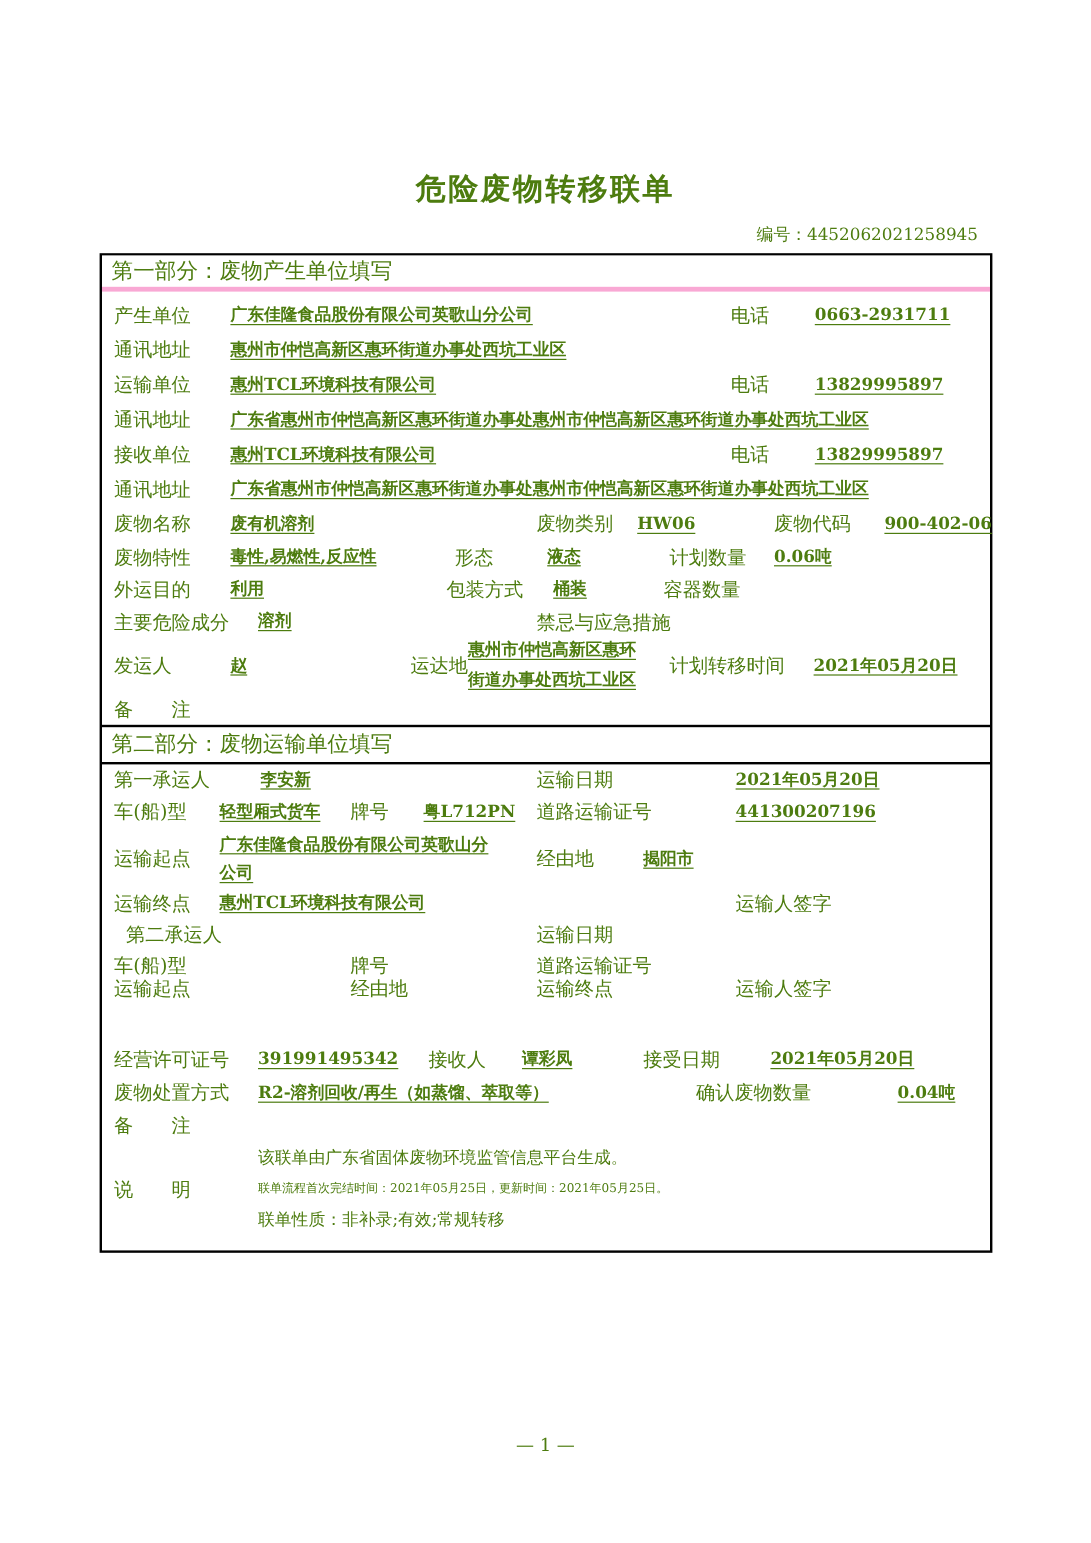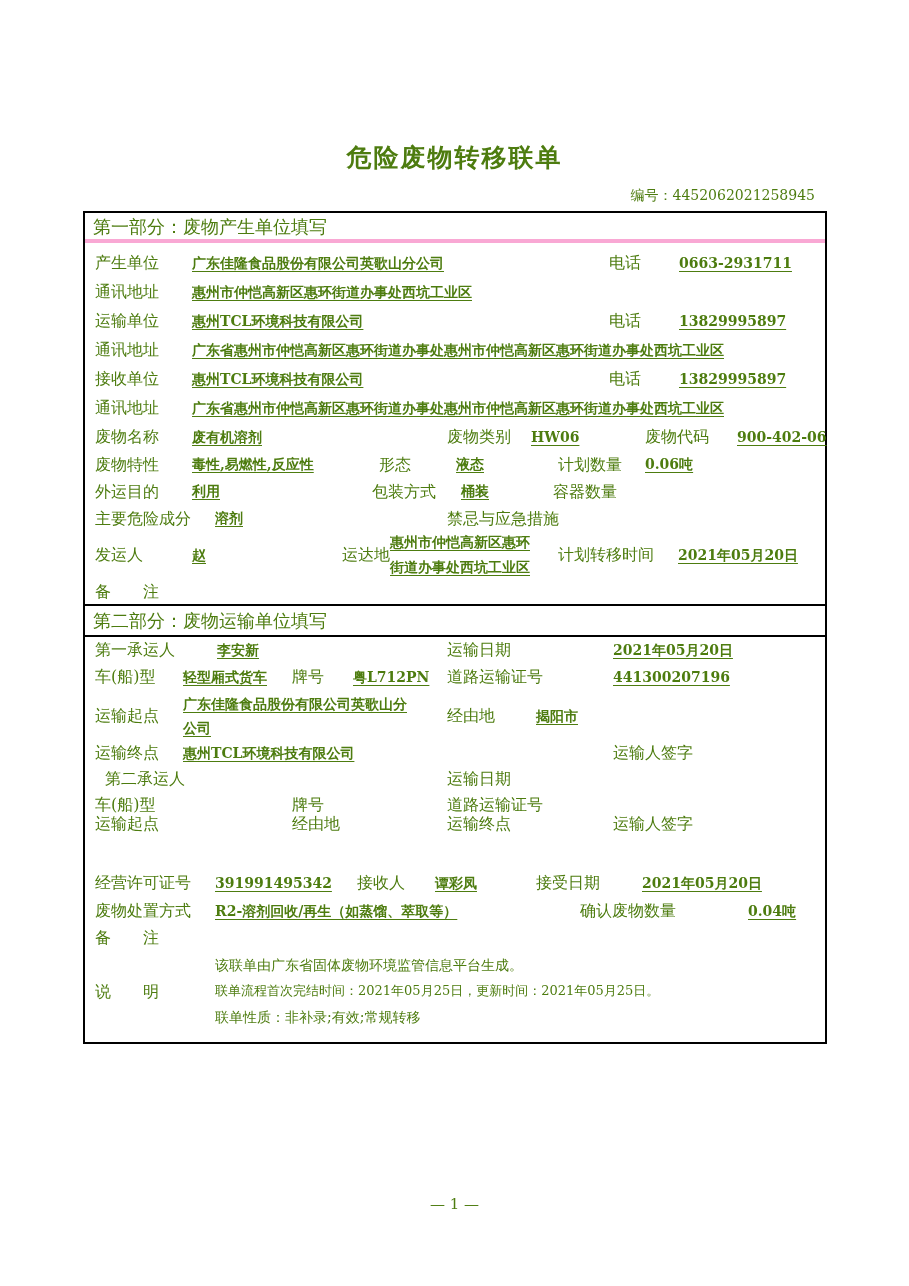--- a/index.html
+++ b/index.html
@@ -183,21 +183,21 @@
       <span class="v" style="left:663px;">0.04吨</span>
     </div>
 
     <div class="r" style="top:712px;height:26px;line-height:26px;">
       <span class="l" style="left:10px;">备　　注</span>
     </div>
 
     <div class="r" style="top:739px;height:80px;">
       <span class="l" style="left:10px;line-height:80px;">说　　明</span>
       <span class="l" style="left:130px;top:0;height:26px;line-height:26px;font-size:14px;">该联单由广东省固体废物环境监管信息平台生成。</span>
-      <span class="l" style="left:130px;top:26px;height:26px;line-height:26px;font-size:13px;">联单流程首次完结时间：2021年05月25日，更新时间：2021年05月25日。</span>
+      <span class="l" style="left:130px;top:26px;height:26px;line-height:26px;font-size:10px;">联单流程首次完结时间：2021年05月25日，更新时间：2021年05月25日。</span>
       <span class="l" style="left:130px;top:52px;height:26px;line-height:26px;font-size:14px;">联单性质：非补录;有效;常规转移</span>
     </div>
 
   </div>
 
   <div class="footer">— 1 —</div>
 
 </div>
 
 </body></html>

